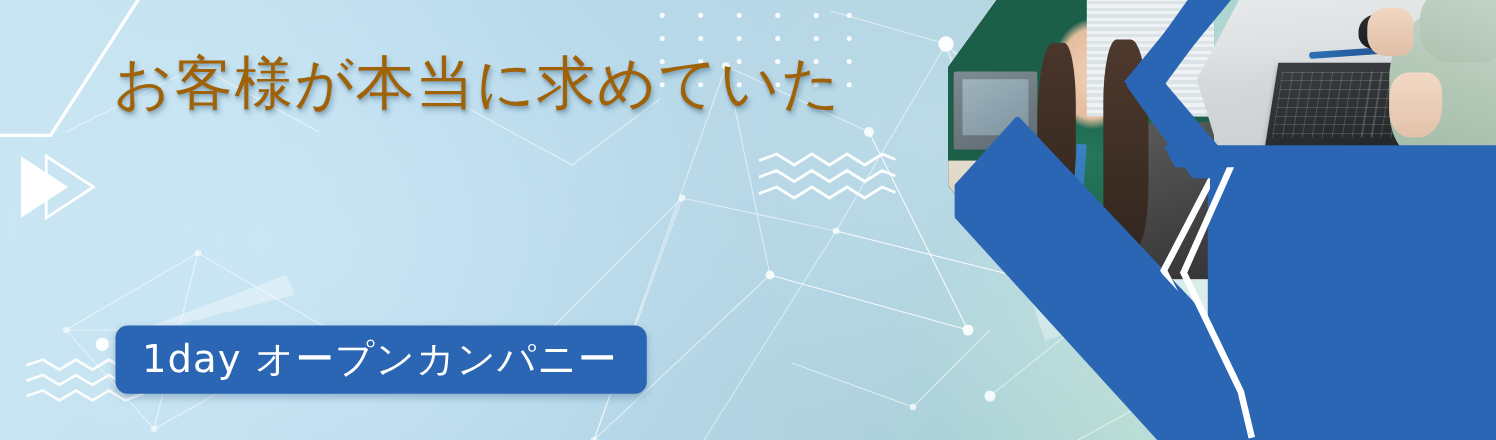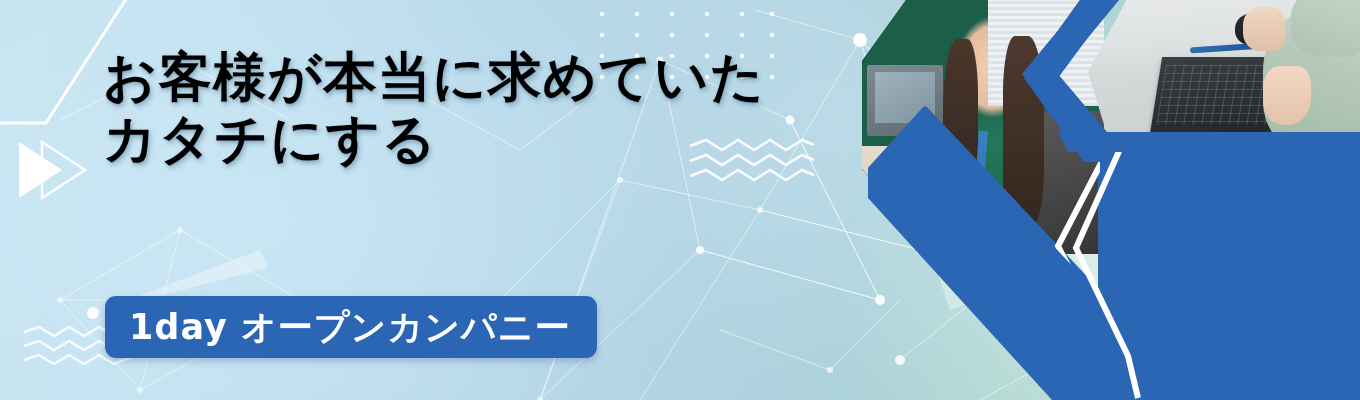--- a/index.html
+++ b/index.html
@@ -38,45 +38,45 @@
   
   .corner-bracket{position:absolute;left:0;top:-4px;width:210px;height:140px;}
   .tri-group{position:absolute;left:14px;top:139px;width:84px;height:62px;}
   .dotgrid{position:absolute;left:596px;top:8px;width:182px;height:72px;}
   .waves-mid{position:absolute;left:688px;top:138px;width:128px;height:44px;}
   .waves-bl{position:absolute;left:22px;top:325px;width:112px;height:42px;}
 
   
   .headline{
     position:absolute;left:103px;top:46px;
-    color:#000000;
+    color:#a16207;
     font-family:"Liberation Serif","DejaVu Serif",serif;
     font-size:53px;
     line-height:62px;
     letter-spacing:1.5px;
     text-shadow:2px 3px 5px rgba(70,110,135,.42), 0 1px 2px rgba(60,100,130,.3);
     white-space:nowrap;
-    font-weight:700;
+    font-weight:400;
   }
   .headline .ln{display:block;}
 
   
   .badge{
     position:absolute;left:105px;top:296px;
     height:62px;
     display:flex;align-items:center;
     padding:0 26px 0 24px;
     background:#2a66b4;
     border-radius:11px;
     box-shadow:0 3px 7px rgba(30,70,120,.28);
   }
   .badge-text{
     color:#ffffff;
     font-family:"DejaVu Sans","Liberation Sans",sans-serif;
-    font-weight:700;
+    font-weight:400;
     font-size:35px;
     letter-spacing:1px;
     white-space:nowrap;
     line-height:1;
   }
 
   
   .collage{position:absolute;left:862px;top:0;width:498px;height:400px;overflow:hidden;}
   .photo{position:absolute;overflow:hidden;}
   .photo .img{position:absolute;inset:0;}
@@ -284,21 +284,20 @@
   <svg class="waves-bl" viewBox="0 0 112 42">
     <g stroke="#ffffff" stroke-width="2.5" fill="none" opacity=".9">
       <path d="M2 7 L17 2 L32 11 L47 2 L62 11 L77 2 L92 11 L110 4"></path>
       <path d="M2 21 L17 16 L32 25 L47 16 L62 25 L77 16 L92 25 L110 18"></path>
       <path d="M2 35 L17 30 L32 39 L47 30 L62 39 L77 30 L92 39 L110 32"></path>
     </g>
   </svg>
 
   <div class="headline">
     <span class="ln">お客様が本当に求めていた</span>
-    <span class="ln">カタチにする</span>
   </div>
 
   <div class="badge">
     <span class="badge-text">1day オープンカンパニー</span>
   </div>
 
   <div class="collage">
 
     <div class="photo p1">
       <div class="img">

